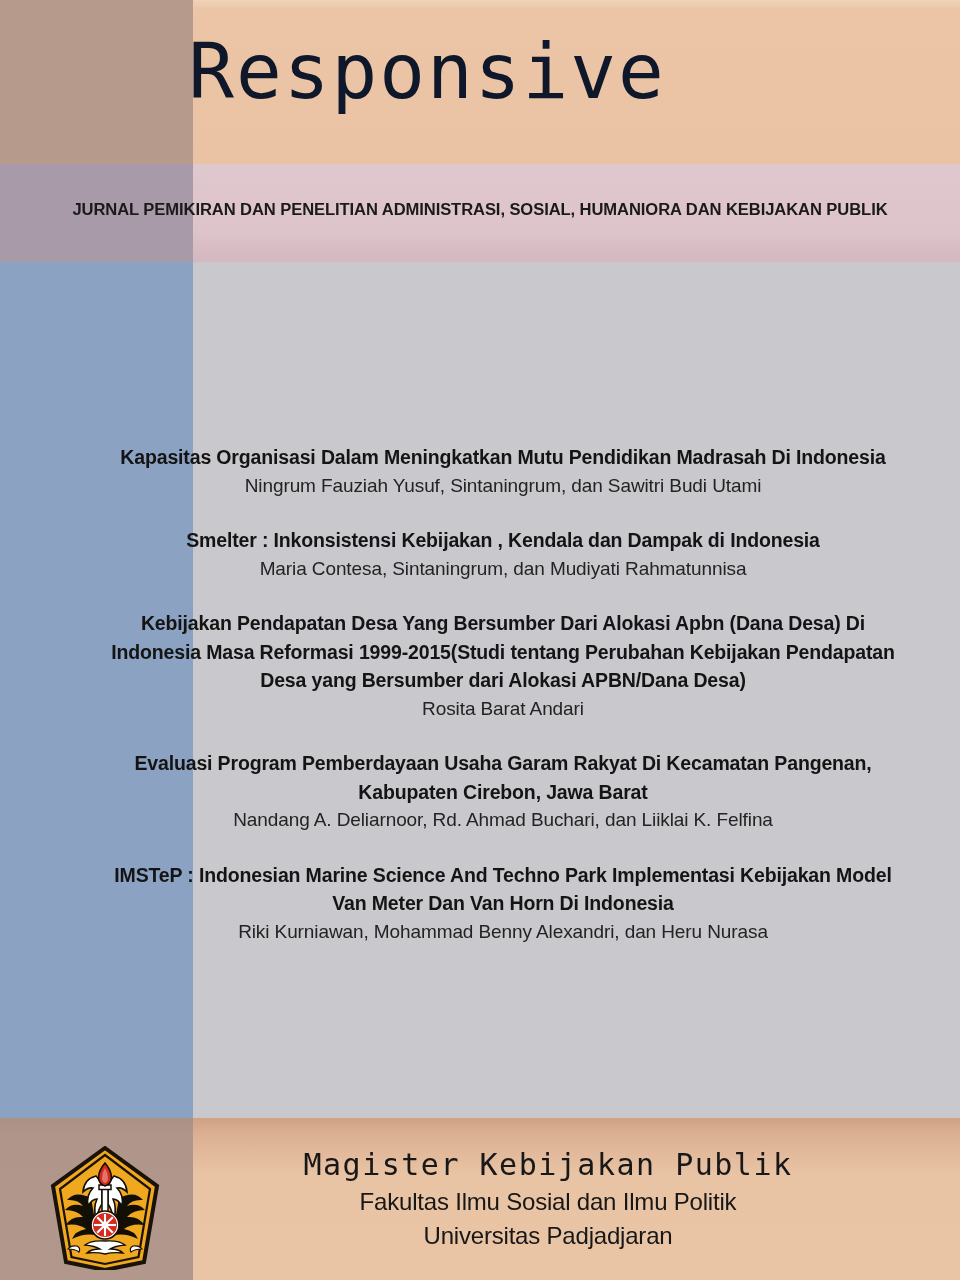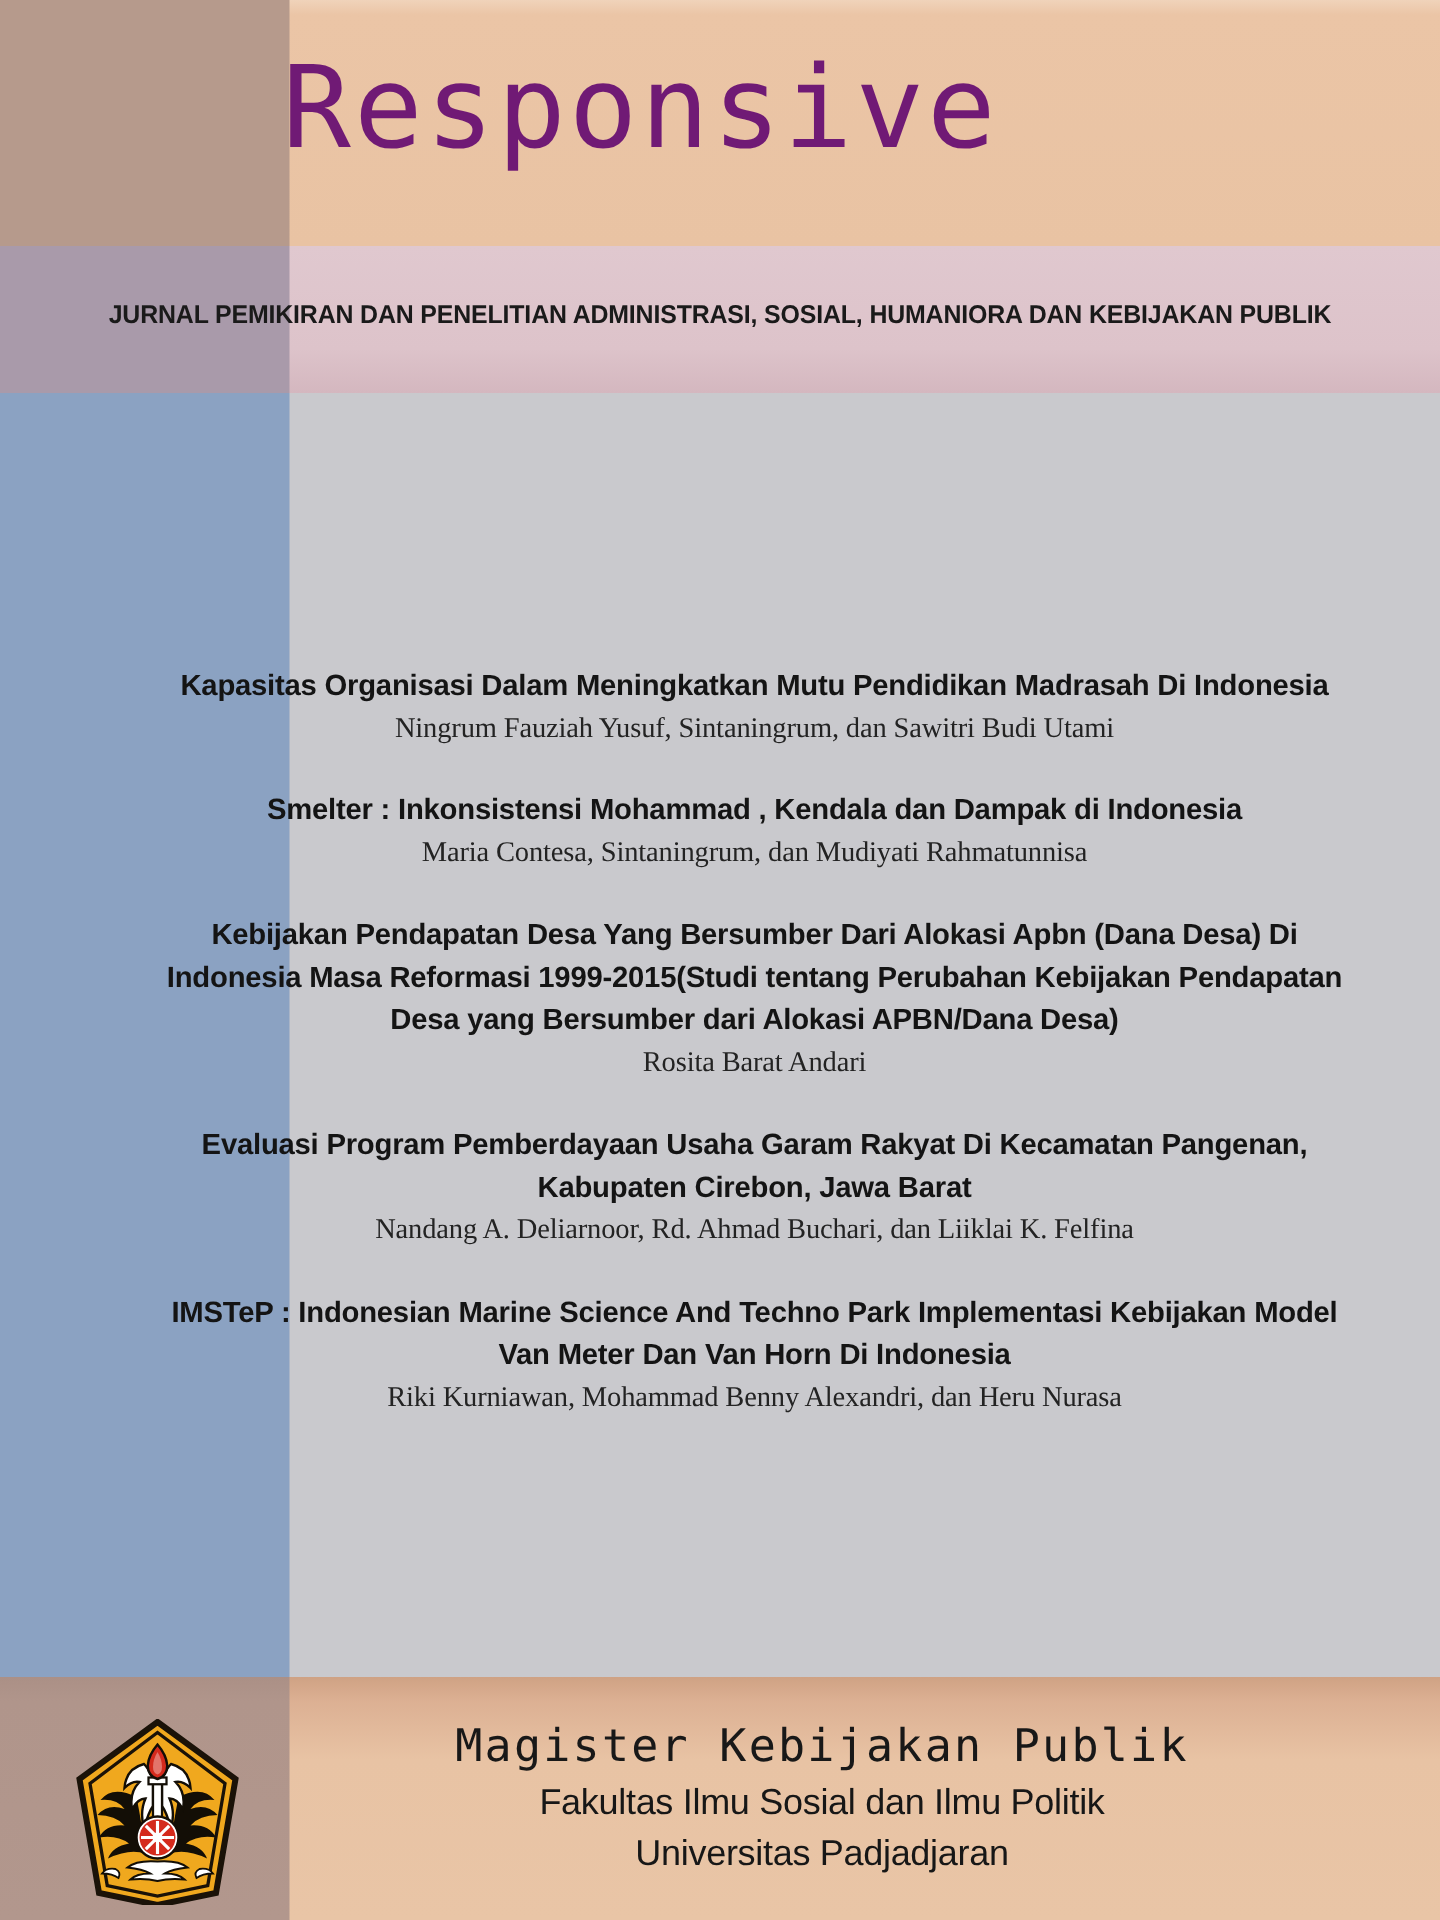--- a/index.html
+++ b/index.html
@@ -77,21 +77,21 @@
   .journal-title {
     position: absolute;
     top: 34px;
     left: 0;
     width: 824px;
     text-align: center;
     font-family: "DejaVu Sans Mono", "Liberation Mono", monospace;
     font-size: 76px;
     font-weight: 400;
     letter-spacing: 2px;
-    color: #701a75;
+    color: #0f172a;
     line-height: 1;
     padding-left: 30px;
     box-sizing: border-box;
   }
 
   .journal-subtitle {
     position: absolute;
     top: 199px;
     left: 0;
     width: 960px;
@@ -119,21 +119,21 @@
 
   .toc-title {
     font-family: "Liberation Sans", sans-serif;
     font-size: 19.5px;
     font-weight: bold;
     color: #141414;
     line-height: 28.5px;
     letter-spacing: -0.15px;
   }
   .toc-authors {
-    font-family: Liberation Serif, serif;
+    font-family: Liberation Sans, sans-serif;
     font-size: 19px;
     font-weight: 400;
     color: #232323;
     line-height: 28.5px;
     letter-spacing: -0.1px;
   }
 
   
   .footer-text {
     position: absolute;
@@ -191,21 +191,21 @@
 
   <div class="journal-title">Responsive</div>
   <div class="journal-subtitle">JURNAL PEMIKIRAN DAN PENELITIAN ADMINISTRASI, SOSIAL, HUMANIORA DAN KEBIJAKAN PUBLIK</div>
 
   <div class="toc">
     <div class="toc-entry">
       <div class="toc-title">Kapasitas Organisasi Dalam Meningkatkan Mutu Pendidikan Madrasah Di Indonesia</div>
       <div class="toc-authors">Ningrum Fauziah Yusuf, Sintaningrum, dan Sawitri Budi Utami</div>
     </div>
     <div class="toc-entry">
-      <div class="toc-title">Smelter : Inkonsistensi Mohammad , Kendala dan Dampak di Indonesia</div>
+      <div class="toc-title">Smelter : Inkonsistensi Kebijakan , Kendala dan Dampak di Indonesia</div>
       <div class="toc-authors">Maria Contesa, Sintaningrum, dan Mudiyati Rahmatunnisa</div>
     </div>
     <div class="toc-entry">
       <div class="toc-title">Kebijakan Pendapatan Desa Yang Bersumber Dari Alokasi Apbn (Dana Desa) Di Indonesia Masa Reformasi 1999-2015(Studi tentang Perubahan Kebijakan Pendapatan Desa yang Bersumber dari Alokasi APBN/Dana Desa)</div>
       <div class="toc-authors">Rosita Barat Andari</div>
     </div>
     <div class="toc-entry">
       <div class="toc-title">Evaluasi Program Pemberdayaan Usaha Garam Rakyat Di Kecamatan Pangenan, Kabupaten Cirebon, Jawa Barat</div>
       <div class="toc-authors">Nandang A. Deliarnoor, Rd. Ahmad Buchari, dan Liiklai K. Felfina</div>
     </div>

